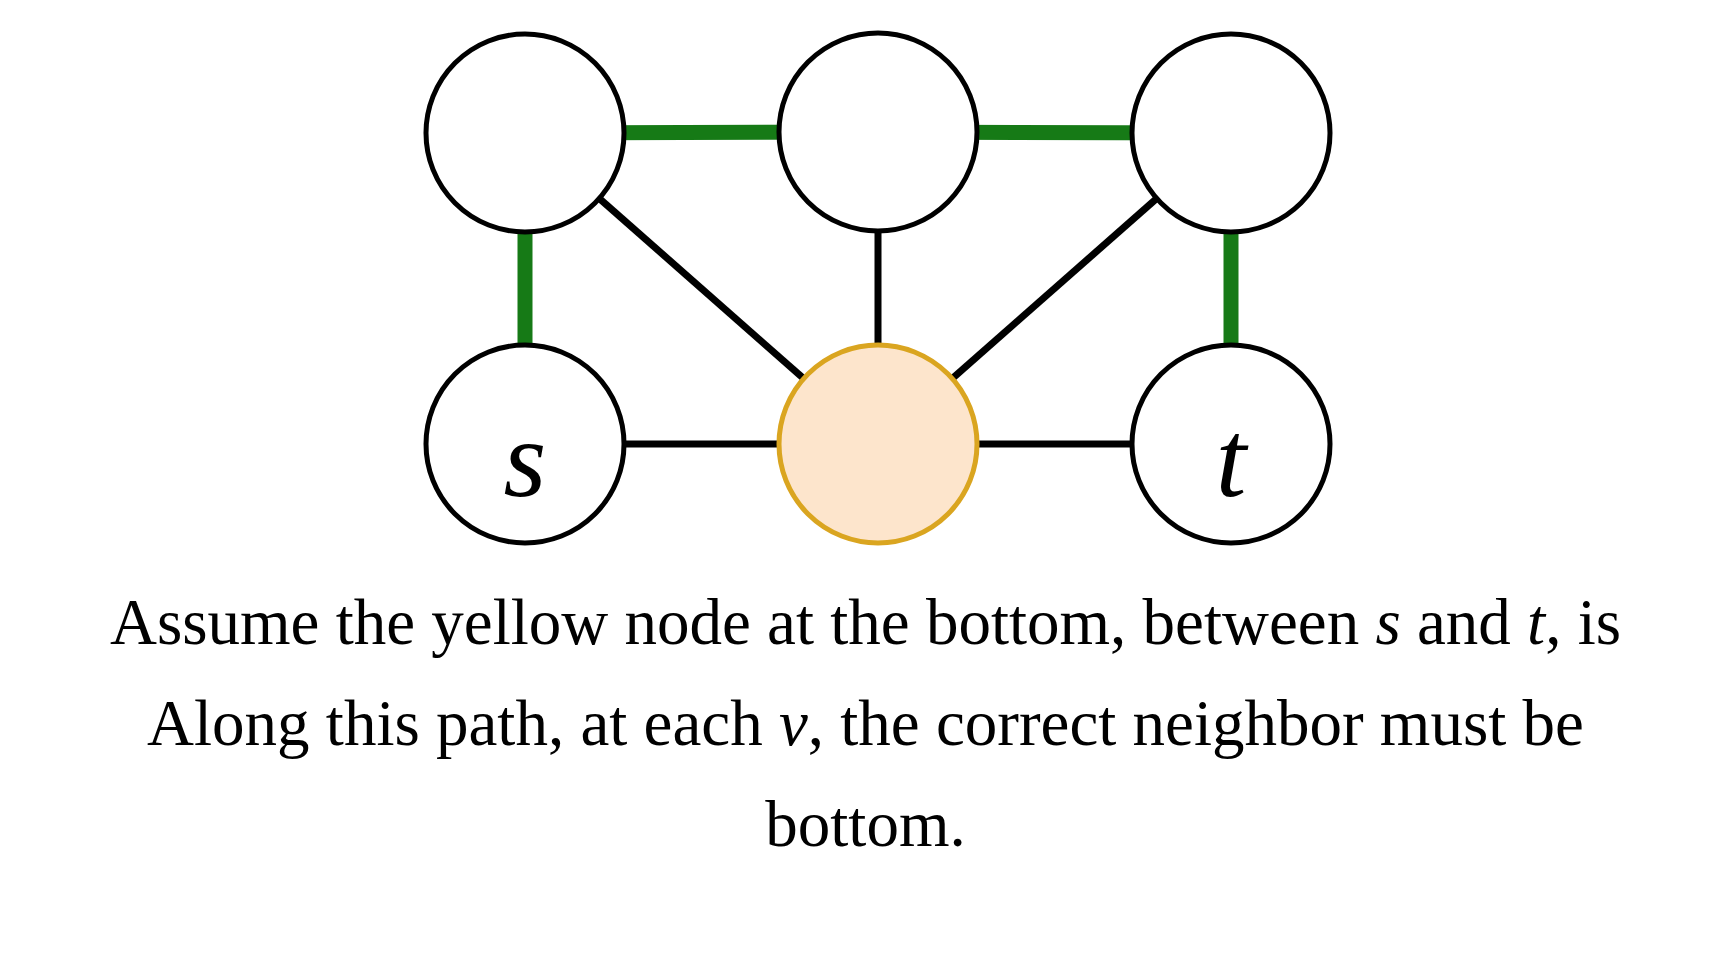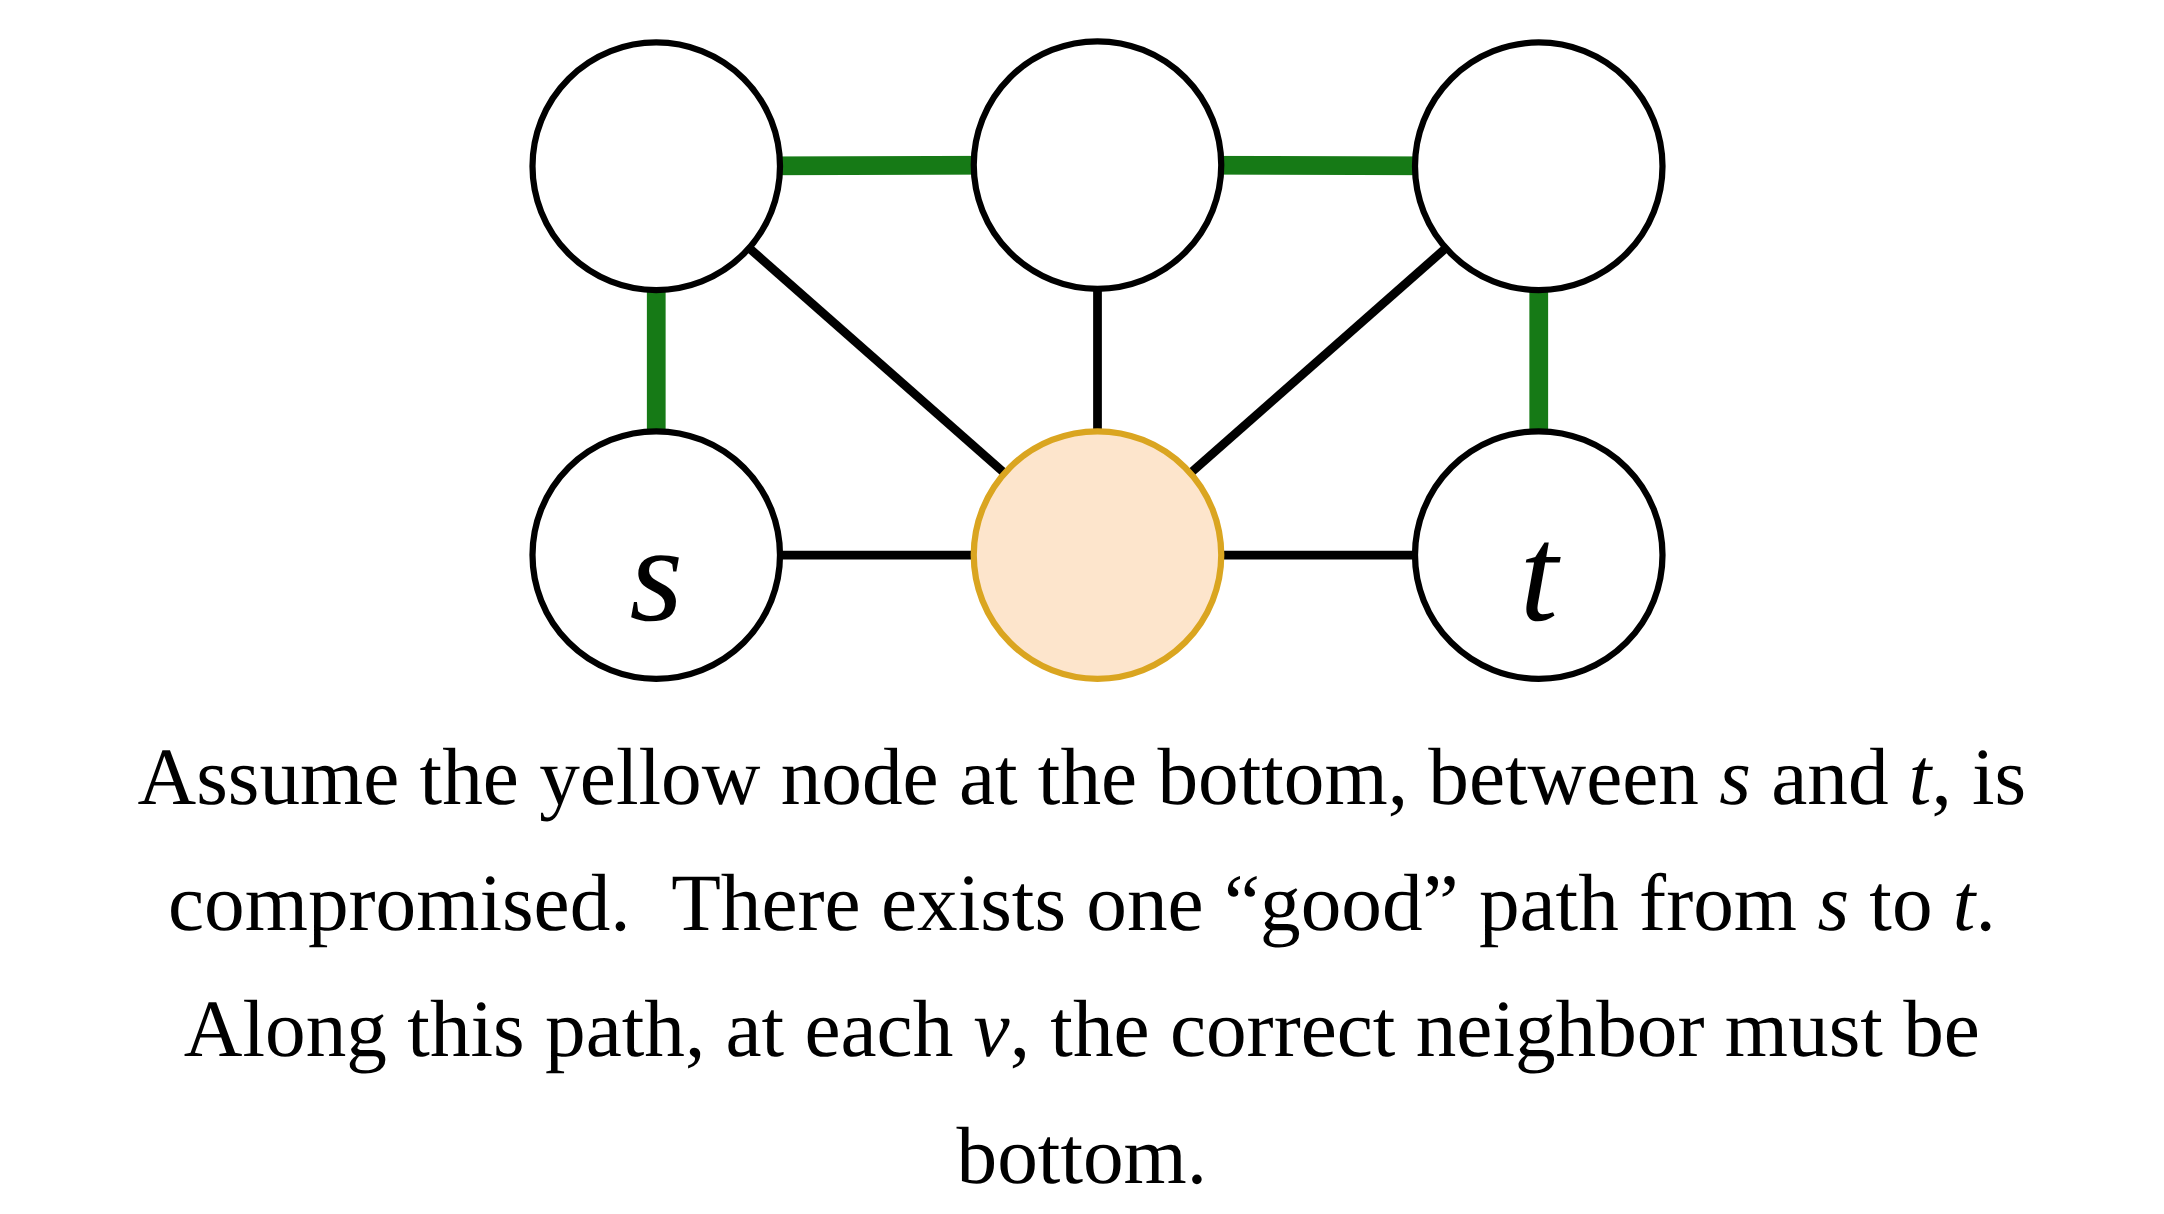--- a/index.html
+++ b/index.html
@@ -55,16 +55,15 @@
       <circle cx="525" cy="444" r="99" fill="#ffffff" stroke="#000000" stroke-width="5"></circle>
       <text x="525" y="496" text-anchor="middle" font-size="110" font-style="italic" font-family="&quot;Liberation Serif&quot;, serif" fill="#000000">s</text>
       <circle cx="878" cy="444" r="99" fill="#FDE5CC" stroke="#DAA520" stroke-width="5"></circle>
       <circle cx="1231" cy="444" r="99" fill="#ffffff" stroke="#000000" stroke-width="5"></circle>
       <text x="1231" y="496" text-anchor="middle" font-size="110" font-style="italic" font-family="&quot;Liberation Serif&quot;, serif" fill="#000000">t</text>
     </svg>
 </div>
 
 <div class="caption">
     <div class="caption-line"><span>Assume the yellow node at the bottom, between </span><span class="var">s</span><span> and </span><span class="var">t</span><span>, is</span></div>
-    <div class="caption-line"><span>compromised. There exists one “good” path from </span><span class="var">s</span><span> to </span><span class="var">t</span><span>.</span></div>
     <div class="caption-line"><span>Along this path, at each </span><span class="var">v</span><span>, the correct neighbor must be</span></div>
     <div class="caption-line"><span>bottom.</span></div>
   </div>
 
 </body></html>

